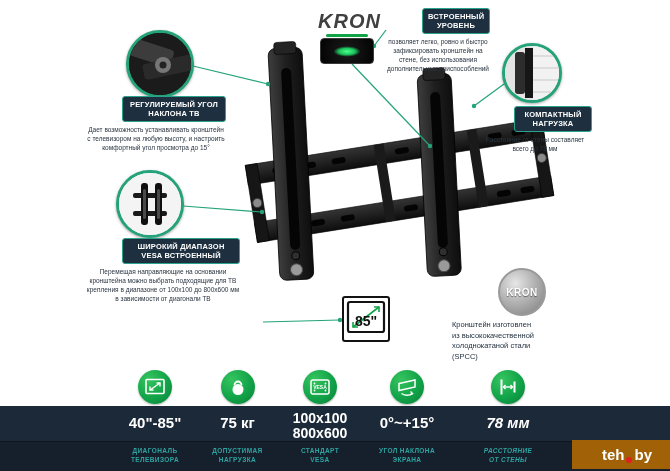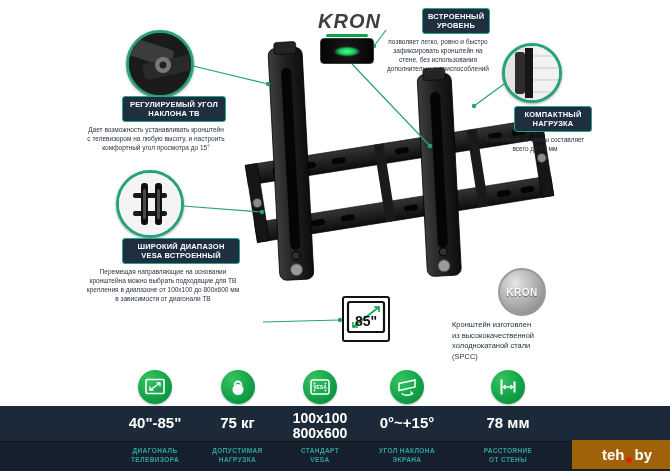--- a/index.html
+++ b/index.html
@@ -317,21 +317,21 @@
         <polygon points="4,8.5 20,5 20,12 4,15.5" fill="none" stroke="#fff" stroke-width="1.5"></polygon>
         <path d="M6.5 18.5 q5.5 3.5 11 0" fill="none" stroke="#fff" stroke-width="1.4"></path>
         <polyline points="15.5,16.5 17.5,18.5 15,19.8" fill="none" stroke="#fff" stroke-width="1.4"></polyline>
       </svg>
     </div>
     <div class="spec-value">0°~+15°</div>
     <div class="spec-label">УГОЛ НАКЛОНА
 ЭКРАНА</div>
   </div>
 
-  <div class="spec-col" style="left:452px; width:112px;">
+  <div class="spec-col" style="left:452px; width:112px;font-style:italic;">
     <div class="spec-icon">
       <svg width="24" height="24" viewBox="0 0 24 24">
         <line x1="5.5" y1="4.5" x2="5.5" y2="19.5" stroke="#fff" stroke-width="2"></line>
         <line x1="18.5" y1="6.5" x2="18.5" y2="17.5" stroke="#fff" stroke-width="2"></line>
         <line x1="7.5" y1="12" x2="16.5" y2="12" stroke="#fff" stroke-width="1.4"></line>
         <polyline points="9.5,10 7.5,12 9.5,14" fill="none" stroke="#fff" stroke-width="1.4"></polyline>
         <polyline points="14.5,10 16.5,12 14.5,14" fill="none" stroke="#fff" stroke-width="1.4"></polyline>
       </svg>
     </div>
     <div class="spec-value">78 мм</div>

